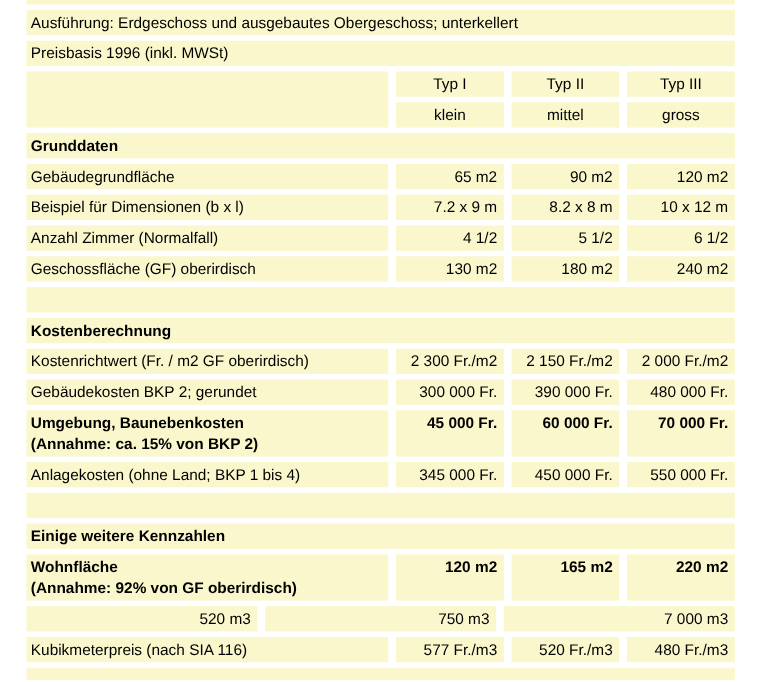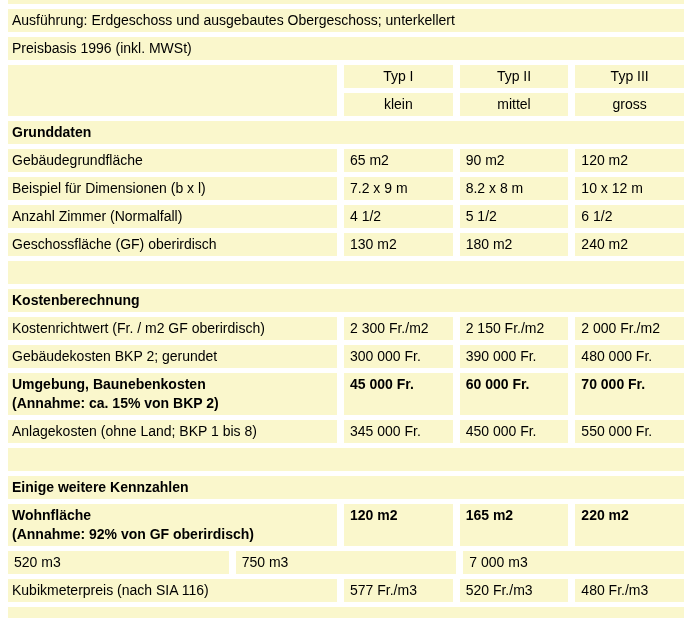--- a/index.html
+++ b/index.html
@@ -4,38 +4,38 @@
 <style>
   * { margin: 0; padding: 0; box-sizing: border-box; }
   html, body {
     width: 700px; height: 620px;
     background: #ffffff;
     font-family: "Liberation Sans", sans-serif;
     font-size: 14px;
     color: #000000;
     overflow: hidden;
   }
-  .tbl { width: 692px; padding: 0 8px; }
+  .tbl { width: 692px; padding: 0 24px; }
   .tbl > * + * { margin-top: 5px; }
 
   .cell { background: #faf7cc; }
 
   .row { display: flex; gap: 7px; }
 
   
   .fullcell { flex: 1 1 auto; height: 23px; line-height: 23px; padding: 0 4px; white-space: nowrap; overflow: hidden; }
   .bold { font-weight: bold; }
 
   
   .strip-top { height: 4px; }
   .strip-bottom { height: 11px; }
 
   
   .lab { flex: 0 0 329px; height: 23px; line-height: 23px; padding: 0 4px; white-space: nowrap; overflow: hidden; }
-  .val { flex: 1 1 0; height: 23px; line-height: 23px; padding: 0 6px; text-align: left; white-space: nowrap; overflow: hidden; }
+  .val { flex: 1 1 0; height: 23px; line-height: 23px; padding: 0 6px; text-align: right; white-space: nowrap; overflow: hidden; }
 
   
   .row2 .cell { height: 42px; font-weight: bold; }
   .lab2 { line-height: 19px; padding-top: 2px; }
   .lab2 .line { display: block; }
 
   
   .hblock { display: flex; gap: 7px; border-radius: 16px; }
   .hlab { flex: 0 0 329px; height: 51px; }
   .hcols { flex: 1 1 0; display: flex; flex-direction: column; gap: 5px; }
@@ -131,21 +131,21 @@
     <div class="cell lab lab2">
       <span class="line">Umgebung, Baunebenkosten</span>
       <span class="line">(Annahme: ca. 15% von BKP 2)</span>
     </div>
     <div class="cell val">45 000 Fr.</div>
     <div class="cell val">60 000 Fr.</div>
     <div class="cell val">70 000 Fr.</div>
   </div>
 
   <div class="row">
-    <div class="cell lab">Anlagekosten (ohne Land; BKP 1 bis 8)</div>
+    <div class="cell lab">Anlagekosten (ohne Land; BKP 1 bis 4)</div>
     <div class="cell val">345 000 Fr.</div>
     <div class="cell val">450 000 Fr.</div>
     <div class="cell val">550 000 Fr.</div>
   </div>
 
   <div class="row">
     <div class="cell fullcell"></div>
   </div>
 
   <div class="row">

